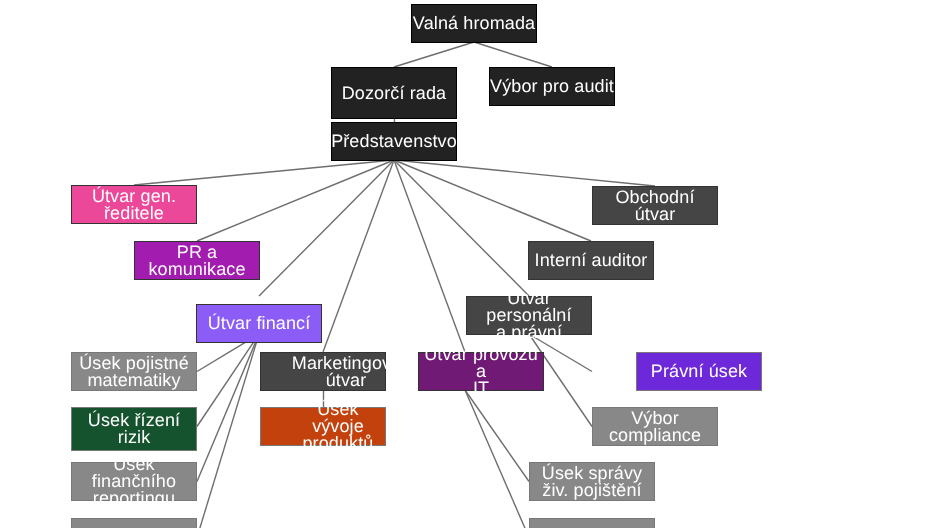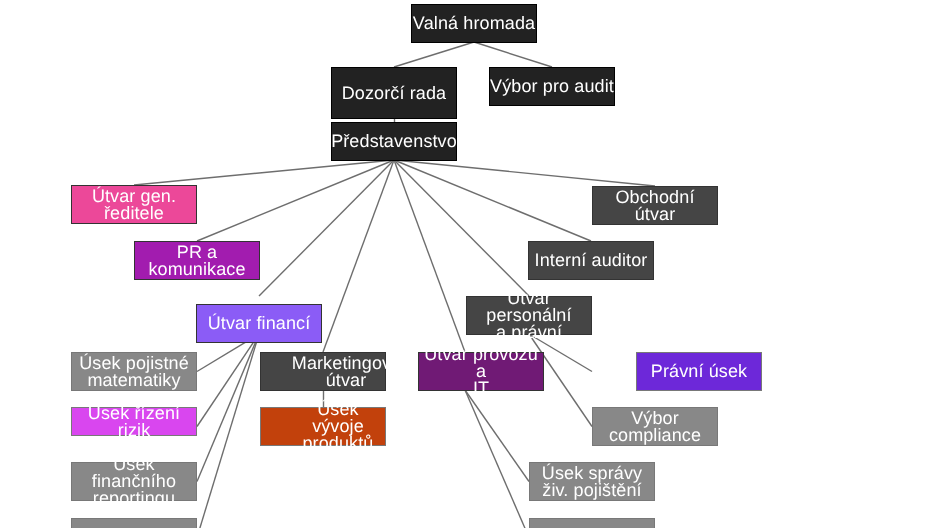--- a/index.html
+++ b/index.html
@@ -50,21 +50,21 @@
   <div class="node" style="left: 196px; top: 304px; width: 126px; height: 39px; background: #8b5cf6; border-color: rgb(51, 51, 51);"><span>Útvar financí</span></div>
   <div class="node" style="left: 466px; top: 296px; width: 126px; height: 39px; background: rgb(69, 69, 69); border-color: rgb(51, 51, 51);"><span>Útvar personální
 a právní</span></div>
   <div class="node" style="left: 71px; top: 352px; width: 126px; height: 39px; background: rgb(136, 136, 136); border-color: rgb(120, 120, 120);"><span>Úsek pojistné
 matematiky</span></div>
   <div class="node" style="left: 260px; top: 352px; width: 126px; height: 39px; background: rgb(69, 69, 69); border-color: rgb(51, 51, 51); padding-left: 46px;"><span>Marketingový
 útvar</span></div>
   <div class="node" style="left: 402px; top: 352px; width: 126px; height: 39px; background: #701a75; border-color: rgb(51, 51, 51); margin-left: 16px;"><span>Útvar provozu a
 IT</span></div>
   <div class="node" style="left: 592px; top: 352px; width: 126px; height: 39px; background: #6d28d9; border-color: rgb(120, 120, 120); margin-left: 44px;"><span>Právní úsek</span></div>
-  <div class="node" style="left: 71px; top: 407px; width: 126px; height: 29px; background: #d946ef; border-color: rgb(120, 120, 120); justify-content: flex-end;"><span>Úsek řízení rizik</span></div>
+  <div class="node" style="left: 71px; top: 407px; width: 126px; height: 44px; background: #14532d; border-color: rgb(120, 120, 120); justify-content: flex-end;"><span>Úsek řízení rizik</span></div>
   <div class="node" style="left: 260px; top: 407px; width: 126px; height: 39px; background: #c2410c; border-color: rgb(120, 120, 120); padding-left: 30px;"><span>Úsek vývoje
 produktů</span></div>
   <div class="node" style="left: 592px; top: 407px; width: 126px; height: 39px; background: rgb(136, 136, 136); border-color: rgb(120, 120, 120);"><span>Výbor compliance</span></div>
   <div class="node" style="left: 71px; top: 462px; width: 126px; height: 39px; background: rgb(136, 136, 136); border-color: rgb(120, 120, 120);"><span>Úsek finančního
 reportingu</span></div>
   <div class="node" style="left: 529px; top: 462px; width: 126px; height: 39px; background: rgb(136, 136, 136); border-color: rgb(120, 120, 120);"><span>Úsek správy
 živ. pojištění</span></div>
   <div class="node" style="left: 71px; top: 518px; width: 126px; height: 39px; background: rgb(136, 136, 136); border-color: rgb(120, 120, 120);"><span></span></div>
   <div class="node" style="left: 529px; top: 518px; width: 126px; height: 39px; background: rgb(136, 136, 136); border-color: rgb(120, 120, 120);"><span></span></div>
 </div>

